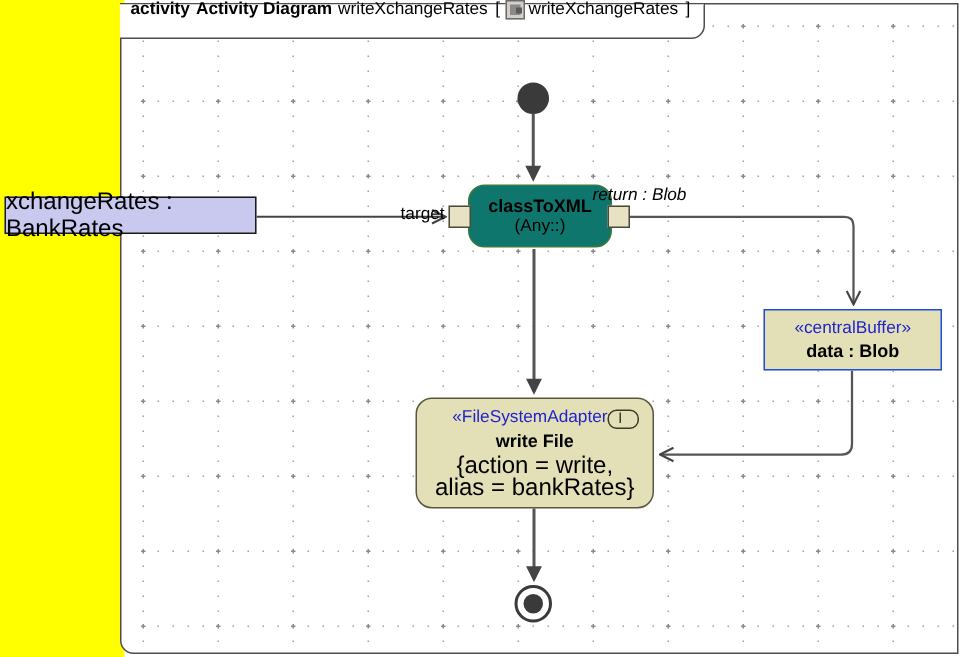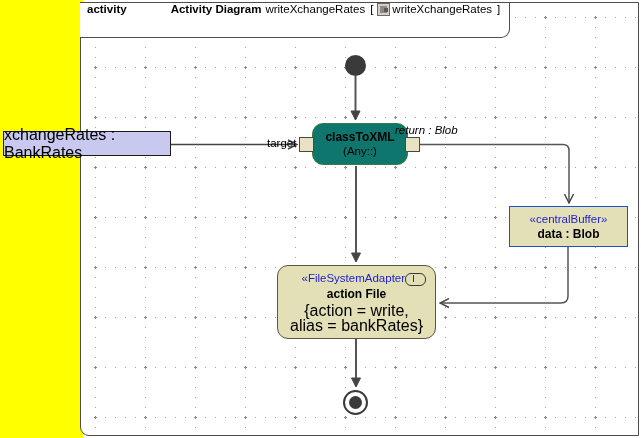--- a/index.html
+++ b/index.html
@@ -37,36 +37,36 @@
   #grid-canvas {
     position: absolute;
     left: 0; top: 0;
     width: 100%; height: 100%;
     pointer-events: none;
   }
   
   #frame-header {
     position: absolute;
     left: 80px; top: 2px;
-    height: 36px;
+    height: 24px;
     border: 1px solid #4d4d4d;
     border-left: none;
     border-radius: 0 0 9px 0;
     background: #ffffff;
     box-sizing: border-box;
     display: flex;
-    align-items: flex-start;
+    align-items: center;
     padding: 0 7px 16px 7px;
     white-space: nowrap;
     font-size: 11.5px;
     color: #000000;
     z-index: 30;
   }
   #frame-header .kw { font-weight: bold; margin-right: 4px; }
-  #frame-header .dtype { font-weight: bold; margin-right: 4px; margin-left: 40px; }
+  #frame-header .dtype { font-weight: bold; margin-right: 4px; }
   #frame-header .dname { margin-right: 3px; }
   #frame-header .brk { margin: 0 2px; }
   .hdr-icon {
     display: inline-block;
     width: 13px; height: 13px;
     border: 1px solid #6b6b6b;
     background: #d4d0c8;
     position: relative;
     margin: 0 2px;
     vertical-align: middle;
@@ -1235,21 +1235,21 @@
   <div class="edge-label" id="label-target">target</div>
   <div class="edge-label" id="label-return">return : Blob</div>
 
   <div class="node" id="central-buffer">
     <span class="stereo">«centralBuffer»</span>
     <span class="lbl">data : Blob</span>
   </div>
 
   <div class="node" id="action-writefile">
     <span class="stereo">«FileSystemAdapter»</span>
-    <span class="nm">action File</span>
+    <span class="nm">write File</span>
     <span class="prop">{action = write,</span>
     <span class="prop">alias = bankRates}</span>
     <span id="socket-icon"></span>
   </div>
 
   <div class="node" id="final-node"></div>
 
 </div>
 
 </body></html>

